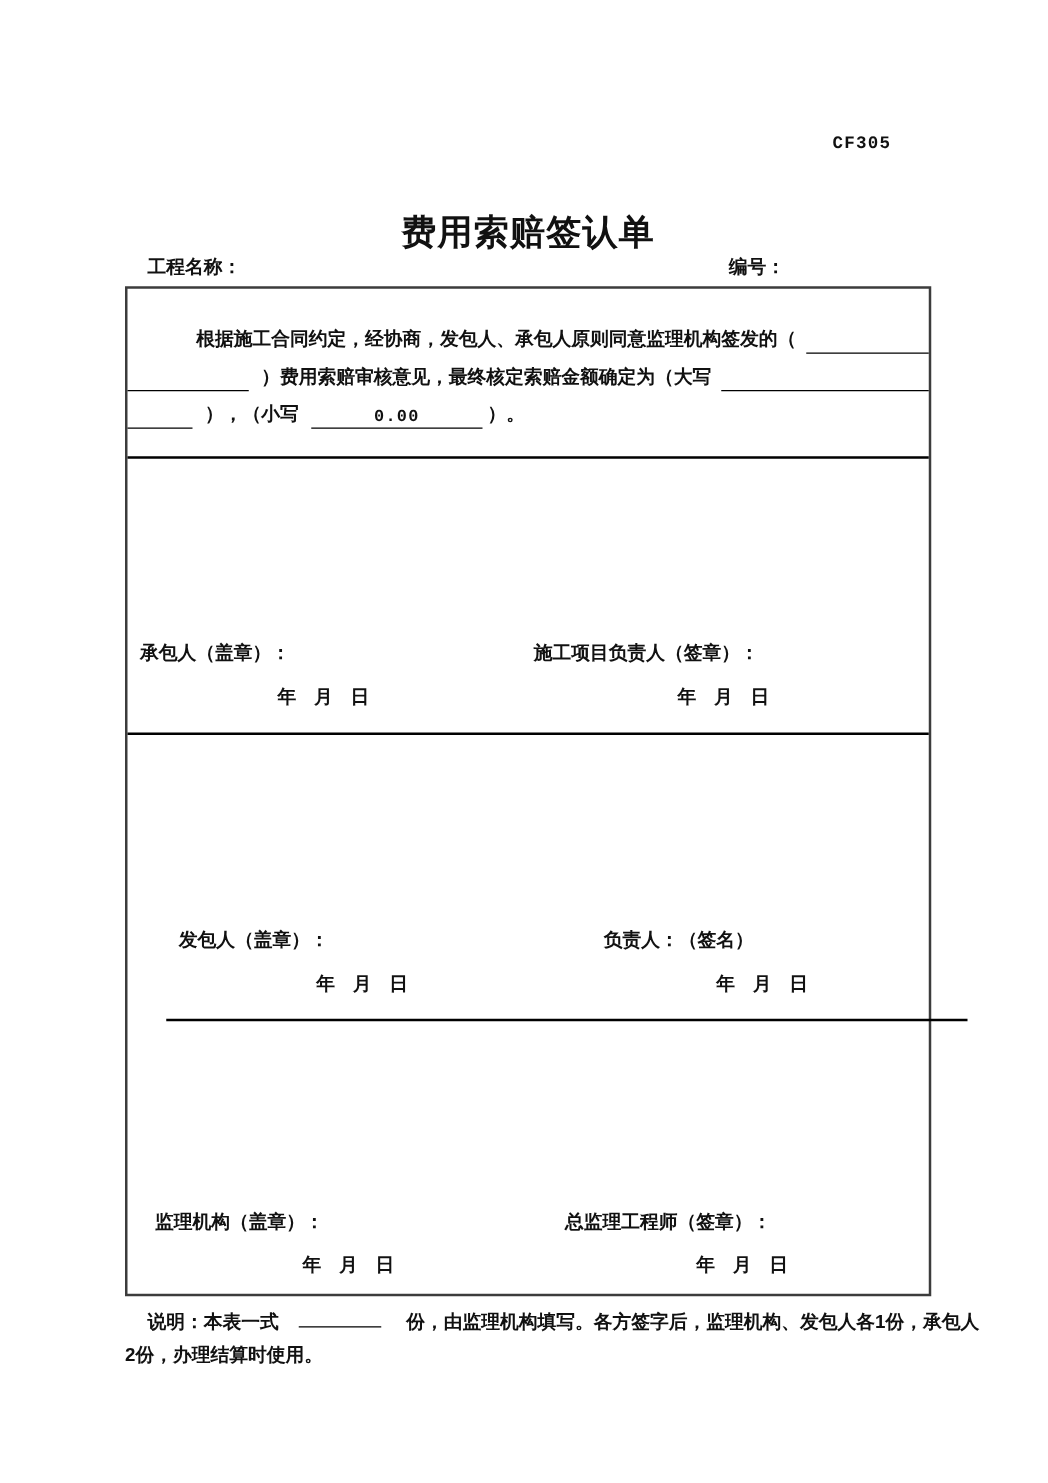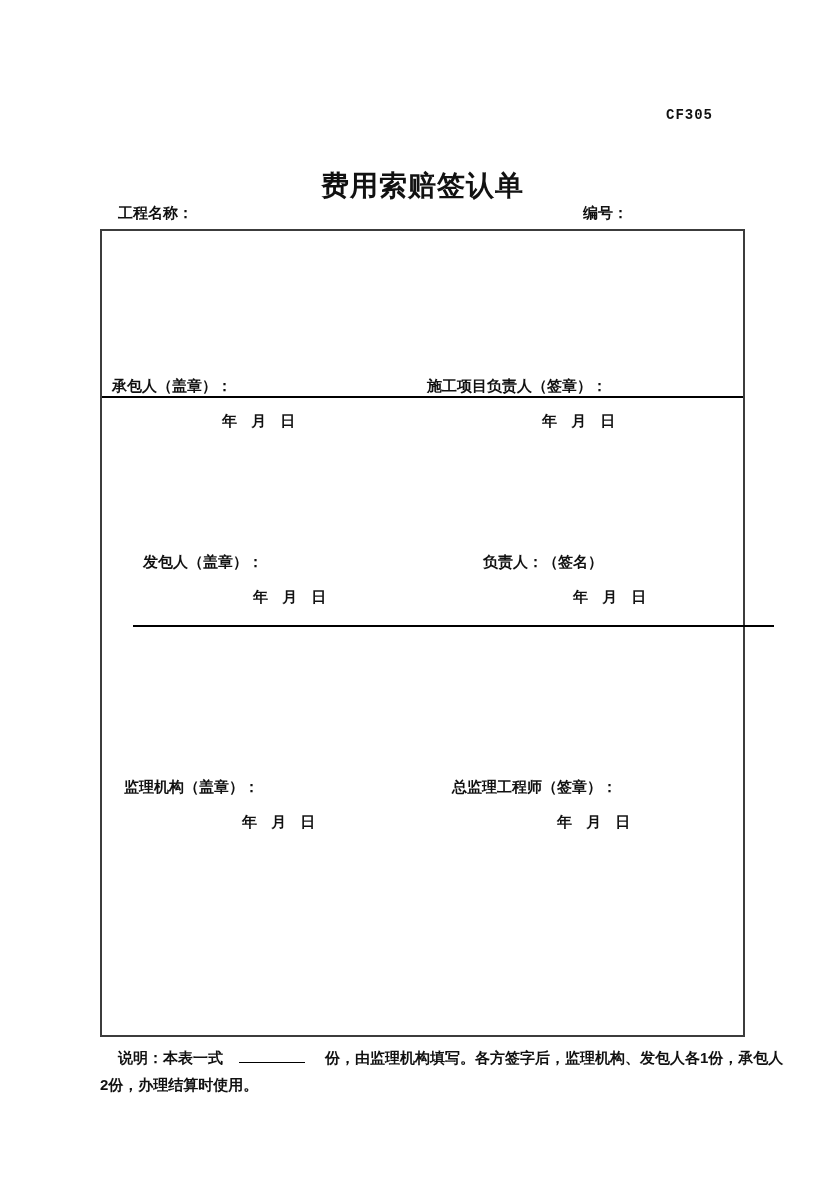--- a/index.html
+++ b/index.html
@@ -31,21 +31,21 @@
 
   .form-table {
     position: absolute; left: 100px; top: 229px;
     width: 645px; height: 808px;
     border: 2px solid #3c3c3c;
     background: #fff;
   }
   .section { position: relative; width: 100%; }
   .sec-divider { border-bottom: 2px solid #000; }
   .s1 { height: 136px; }
-  .s2 { height: 167px; }
+  .s2 { height: 221px; }
   .s3 { height: 229px; margin-left: 31px; }
   .s4 { height: 216px; }
 
   .para-row {
     position: absolute; left: 0; right: 0;
     display: flex; align-items: flex-end;
     font-size: 15px; line-height: 22px; height: 22px;
   }
   .row1 { top: 30px; }
   .row2 { top: 60px; }
@@ -87,20 +87,37 @@
 
   <div class="form-code">CF305</div>
 
   <div class="title2">费用索赔签认单</div>
 
   <div class="meta-label meta-project">工程名称：</div>
   <div class="meta-label meta-number">编号：</div>
 
   <div class="form-table">
 
+    <div class="section s1 sec-divider">
+      <div class="para-row row1 indent1">
+        <span>根据施工合同约定，经协商，发包人、承包人原则同意监理机构签发的（</span>
+        <span class="blank flex"></span>
+      </div>
+      <div class="para-row row2">
+        <span class="blank w97"></span>
+        <span class="ml">）费用索赔审核意见，最终核定索赔金额确定为（大写</span>
+        <span class="blank flex"></span>
+      </div>
+      <div class="para-row row3">
+        <span class="blank w52"></span>
+        <span class="ml">），（小写</span>
+        <span class="blank w137"><span class="amount-text">0.00</span></span>
+        <span class="ml4">）。</span>
+      </div>
+    </div>
 
     <div class="section s2 sec-divider">
       <span class="sig-label" style="left:10px">承包人（盖章）：</span>
       <span class="sig-label" style="left:325px">施工项目负责人（签章）：</span>
       <span class="sig-date" style="left:120px">年 月 日</span>
       <span class="sig-date" style="left:440px">年 月 日</span>
     </div>
 
     <div class="section s3 sec-divider">
       <span class="sig-label" style="left:10px">发包人（盖章）：</span>

